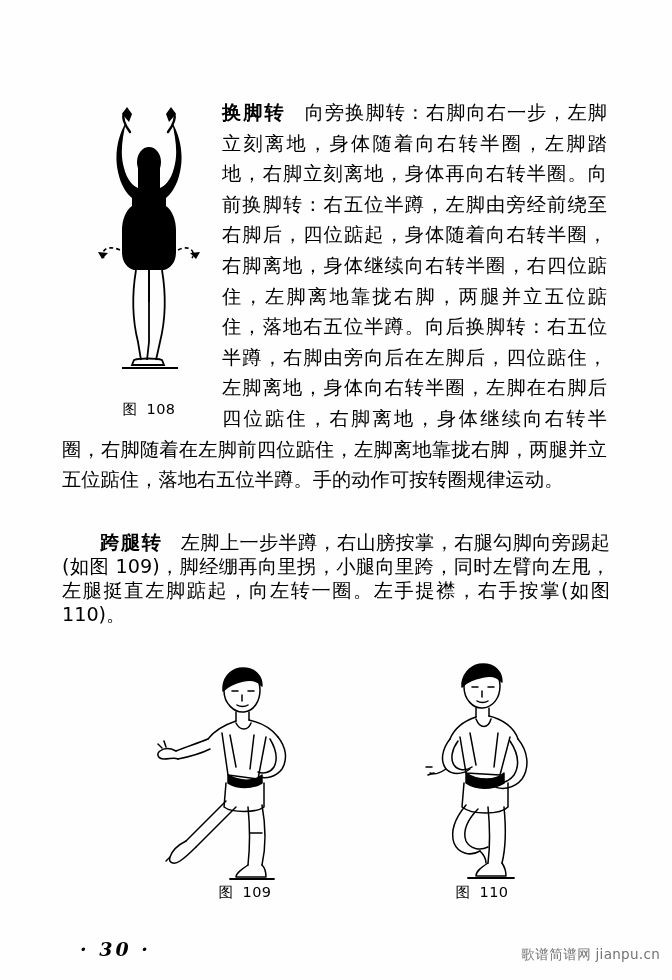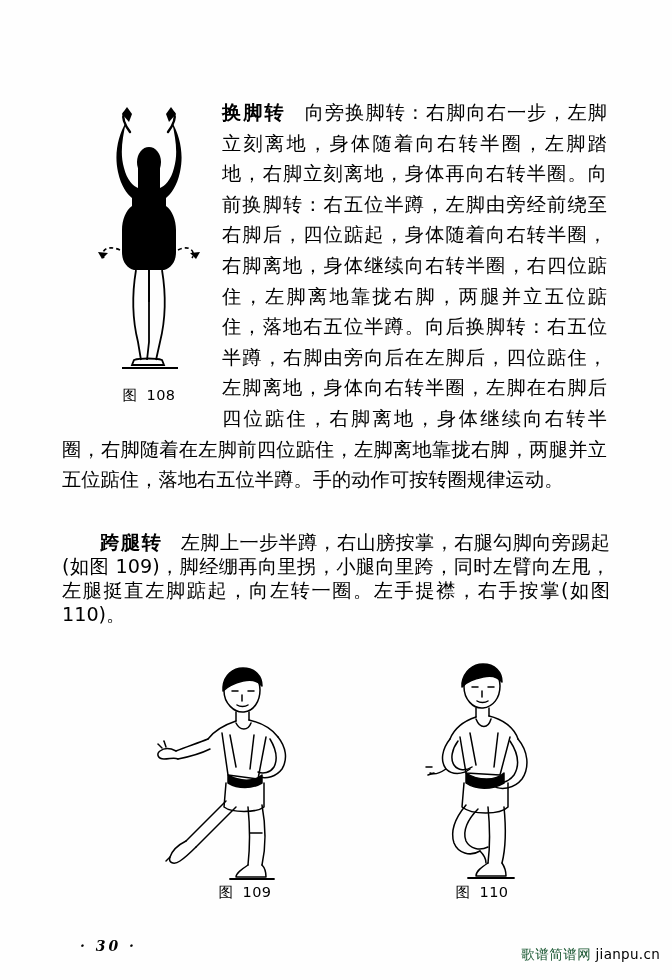--- a/index.html
+++ b/index.html
@@ -39,21 +39,21 @@
   .fig108-art {
     width: 106px;
     height: 278px;
     margin: 0 auto;
     position: relative;
   }
   .fig-caption {
     font-size: 14.5px;
     letter-spacing: 0.5px;
     white-space: nowrap;
-    margin-top: 6px;
+    margin-top: 20px;
     text-align: center;
     font-family: "DejaVu Sans", sans-serif;
   }
   .fig-caption .glyph { margin-right: 9px; }
 
   .para {
     font-size: 19.2px;
     line-height: 30.6px;
     text-align: justify;
     text-justify: inter-character;
@@ -101,36 +101,36 @@
     letter-spacing: 0.5px;
     white-space: nowrap;
   }
   .fig-cap-bottom .glyph { margin-right: 9px; }
 
   
   .page-number {
     position: absolute;
     left: 80px;
     top: 938px;
-    font-size: 14px;
+    font-size: 19px;
     font-style: italic;
     font-weight: bold;
     letter-spacing: 3px;
     font-family: "DejaVu Serif", serif;
   }
   .watermark {
     position: absolute;
     right: 12px;
     top: 946px;
     font-size: 13.5px;
     white-space: nowrap;
     font-family: "DejaVu Sans", sans-serif;
   }
-  .watermark .cn-part { color: #14532d; letter-spacing: 0.5px; }
-  .watermark .url-part { color: #000000; letter-spacing: 0.3px; margin-top: 12px; }
+  .watermark .cn-part { color: #737373; letter-spacing: 0.5px; }
+  .watermark .url-part { color: #737373; letter-spacing: 0.3px; margin-top: 12px; }
 
   svg { display: block; }
 </style>
 </head>
 <body>
 
 <div class="page">
 
   <div class="top-block">
 

